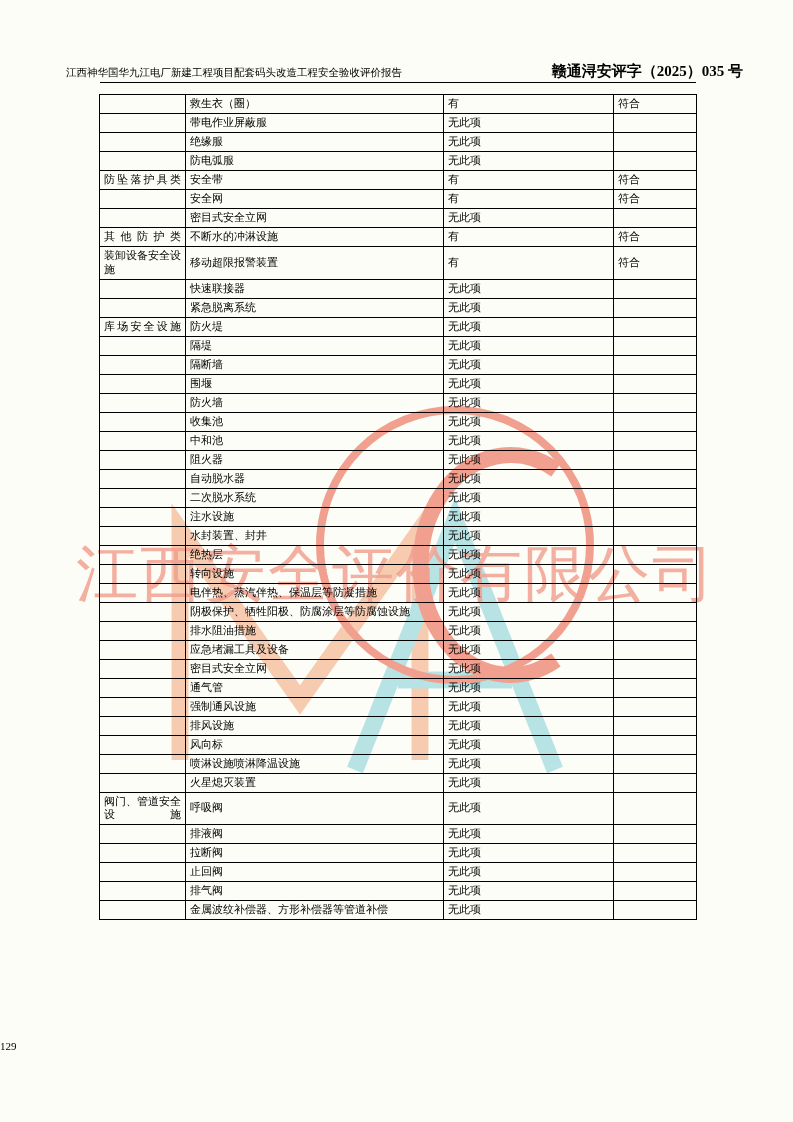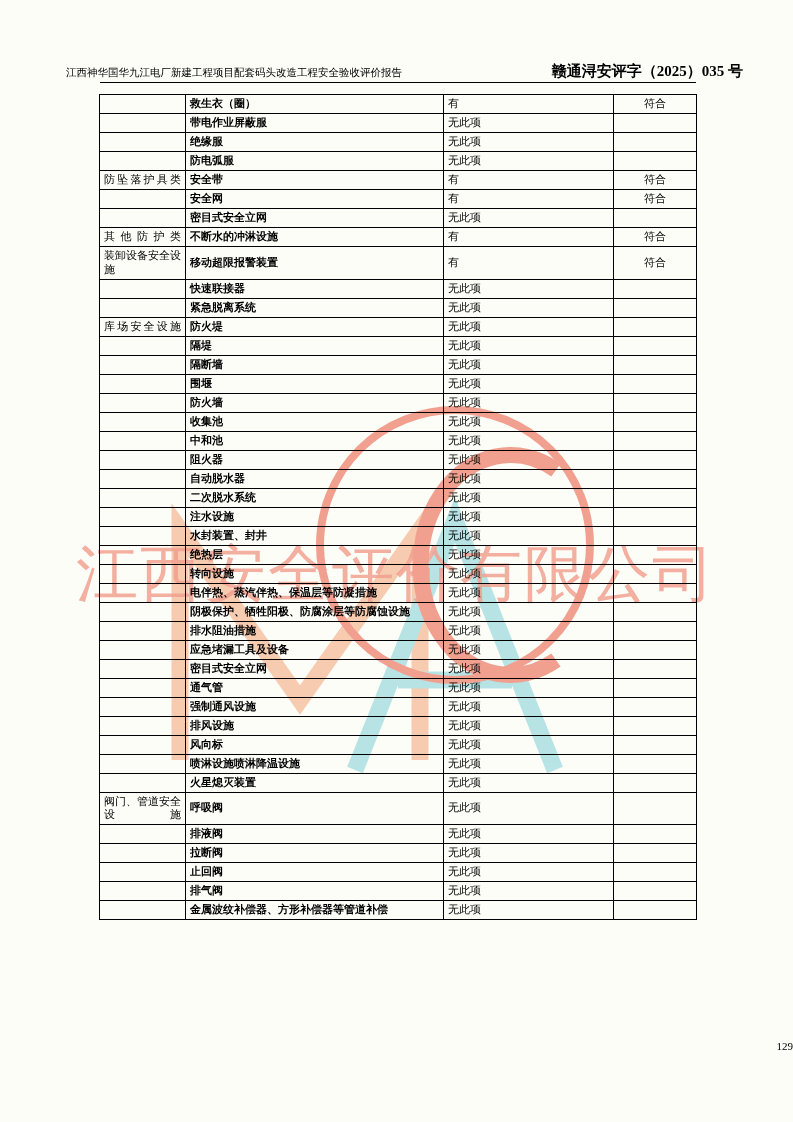--- a/index.html
+++ b/index.html
@@ -76,39 +76,39 @@
     border: 1px solid #000;
     padding: 2px 4px;
     vertical-align: middle;
     line-height: 1.25;
     height: 19px;
     box-sizing: border-box;
     color: #000;
     background: transparent;
   }
   td.c0 { width: 86px; text-align: right; }
-  td.c1 { width: 258px; text-align: left; padding-left: 6px; font-weight: bold; }
+  td.c1 { width: 258px; text-align: left; padding-left: 6px; }
   td.c2 { width: 170px; text-align: left; padding-left: 8px; }
-  td.c3 { width: 83px; text-align: center; }
+  td.c3 { width: 83px; }
 
   .cat {
     text-align: justify;
     text-align-last: justify;
     padding-left: 6px;
     padding-right: 6px;
     line-height: 1.3;
   }
   .tall { height: 38px; }
 
   .page-number {
     position: absolute;
     left: 0;
     top: 1040px;
     width: 793px;
-    text-align: right;
+    text-align: left;
     font-size: 11px;
     color: #000;
     font-family: "Liberation Serif", serif;
   }
 </style>
 </head>
 <body>
 
 <div class="page">
 

